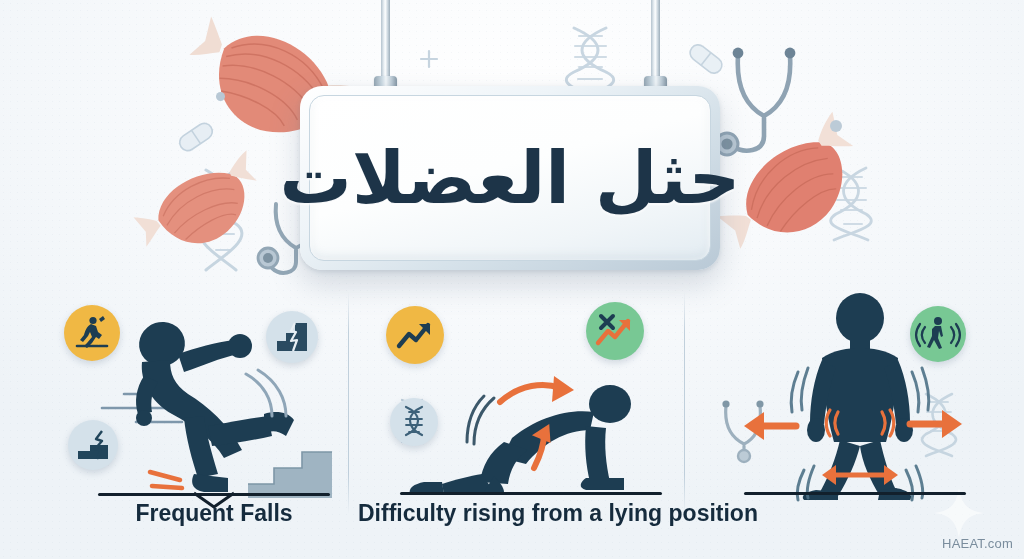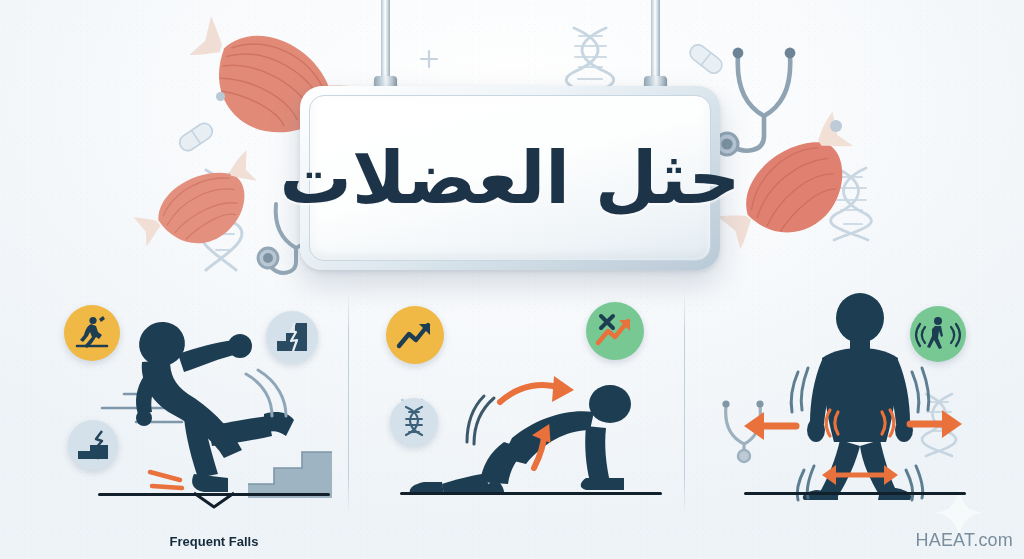--- a/index.html
+++ b/index.html
@@ -57,41 +57,41 @@
     text-shadow:0 2px 2px rgba(255,255,255,.85), 0 1px 0 rgba(120,140,160,.25);
     white-space:nowrap;
   }
 
   
   .divider{
     position:absolute;top:292px;width:1px;height:222px;
     background:linear-gradient(180deg,rgba(150,175,195,0) 0%,rgba(150,175,195,.55) 18%,rgba(150,175,195,.55) 82%,rgba(150,175,195,0) 100%);
   }
   .caption{
-    position:absolute;bottom:10px;text-align:center;
-    font-size:13px;font-weight:700;color:#152b3d;white-space:nowrap;
+    position:absolute;bottom:32px;text-align:center;
+    font-size:23px;font-weight:700;color:#152b3d;white-space:nowrap;
   }
   .ground{
     position:absolute;height:3px;background:#12202c;border-radius:2px;
   }
 
   
   .badge{
     position:absolute;border-radius:50%;
     display:flex;align-items:center;justify-content:center;
     box-shadow:0 3px 7px rgba(80,105,130,.22);
   }
   .badge.yellow{background:#f0b844;}
   .badge.green{background:#78c894;}
   .badge.pale{background:#d4e1ea;}
 
   
   #watermark{
     position:absolute;right:11px;bottom:8px;
-    font-size:18px;color:#7a8d9d;letter-spacing:.2px;font-weight:400;
+    font-size:13px;color:#7a8d9d;letter-spacing:.2px;font-weight:400;
   }
   .sparkle{position:absolute;pointer-events:none;opacity:.55;}
 
   svg{display:block;overflow:visible;}
 </style>
 </head>
 <body>
 
 <div id="stage">
 
@@ -375,20 +375,21 @@
 
     <g fill="none" stroke="#e8713c" stroke-width="6" stroke-linecap="round">
       <path d="M92 30 C112 12, 136 10, 152 16"></path>
       <path d="M126 96 C132 84, 136 72, 136 62"></path>
     </g>
     <path d="M146 4 L166 18 L144 30 Z" fill="#e8713c"></path>
     <path d="M128 50 L146 60 L130 70 Z" fill="#e8713c" transform="rotate(-62 137 60)"></path>
   </svg>
 
   <div class="ground" style="left:400px;top:492px;width:262px;"></div>
+  <div class="caption" style="left:358px;width:320px;">Difficulty rising from a lying position</div>
 
   <div class="badge green" style="left:910px;top:306px;width:56px;height:56px;">
     <svg width="42" height="38" viewBox="0 0 42 38">
       <g fill="#1d3d52">
         <circle cx="21" cy="6" r="4"></circle>
         <path d="M18 11 L24 11 L26 21 L24 22 L22 16 L21 23 L25 33 L22 34 L17 25 L13 33 L10 32 L15 21 L15 14 Z"></path>
       </g>
       <g stroke="#1d3d52" stroke-width="2.2" fill="none" stroke-linecap="round">
         <path d="M8 12 C4 17, 4 23, 8 28"></path>
         <path d="M3 9 C-2 16, -2 24, 3 31"></path>

